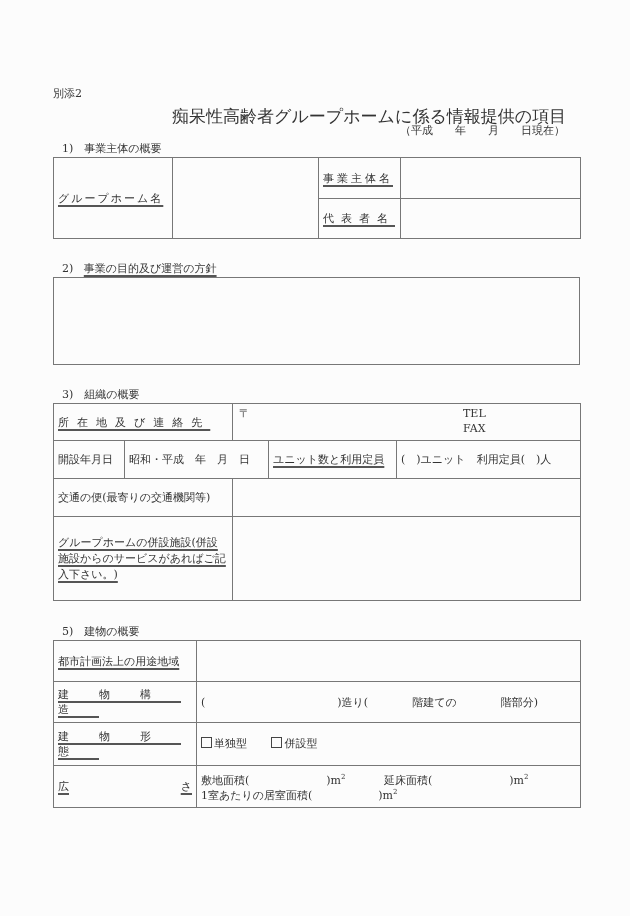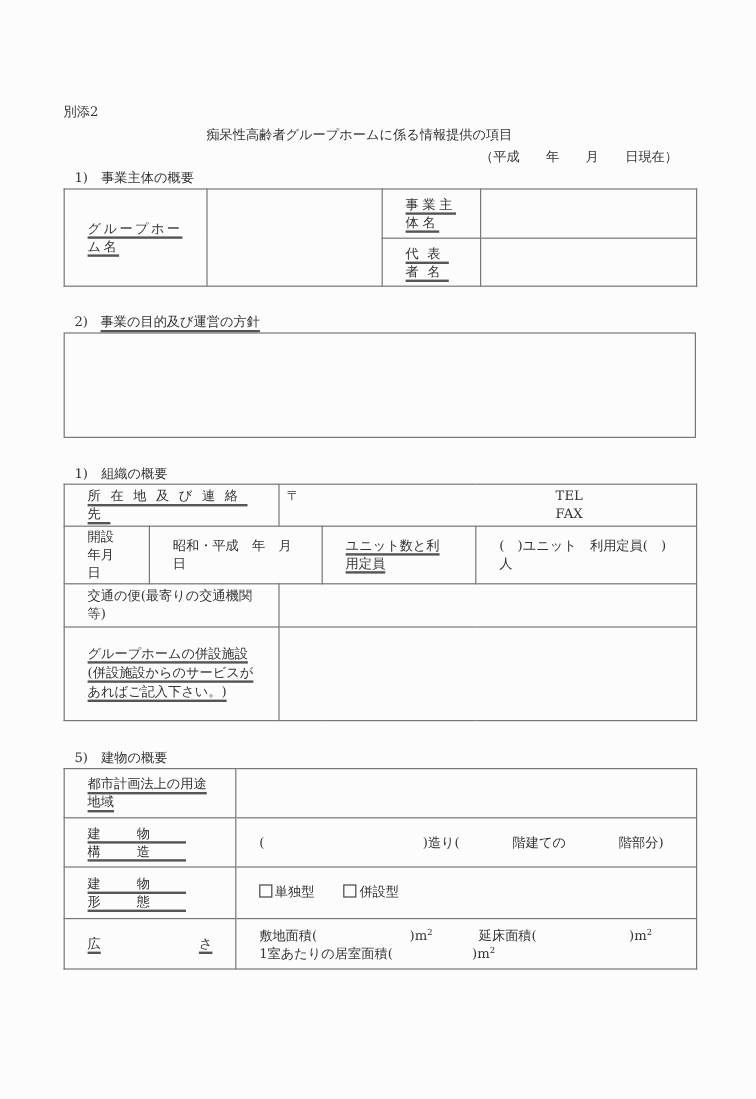--- a/index.html
+++ b/index.html
@@ -4,31 +4,31 @@
 <style>
   html, body { margin: 0; padding: 0; }
   body {
     width: 630px; height: 916px; background: #fcfcfc; position: relative;
     font-family: "DejaVu Serif", "Liberation Serif", serif; color: #333;
     font-size: 11px; overflow: hidden;
   }
   .abs { position: absolute; white-space: nowrap; }
   .u { text-decoration: underline; text-decoration-thickness: 2px; text-underline-offset: 3px; text-decoration-color: #555; }
   table { position: absolute; border-collapse: collapse; table-layout: fixed; }
-  td { border: 1px solid #777; padding: 0 19px; vertical-align: middle; font-size: 11px; }
+  td { border: 1px solid #777; padding: 0 4px; vertical-align: middle; font-size: 11px; }
   .box { position: absolute; border: 1px solid #777; box-sizing: border-box; }
   .lbl-spread { display: flex; justify-content: space-between; }
   .cb { display:inline-block; width:9px; height:9px; border:1px solid #444; vertical-align:-1px; margin-right:2px; }
   sup { font-size: 7px; }
 </style>
 </head>
 <body>
 
 <div class="abs" style="left:53px;top:86px;">別添2</div>
-<div class="abs" style="left:172px;top:105px;font-size:11px;">痴呆性高齢者グループホームに係る情報提供の項目</div>
+<div class="abs" style="left:172px;top:105px;font-size:17px;">痴呆性高齢者グループホームに係る情報提供の項目</div>
 <div class="abs" style="left:400px;top:123px;">（平成　　年　　月　　日現在）</div>
 
 <div class="abs" style="left:62px;top:141px;">1)　事業主体の概要</div>
 <table style="left:53px;top:157px;width:527px;height:81px;">
   <colgroup>
       <col style="width:119px">
       <col style="width:146px">
       <col style="width:82px">
       <col style="width:180px">
     </colgroup>
@@ -44,21 +44,21 @@
     <td></td>
   </tr>
 </tbody>
   </table>
 
 <div class="abs" style="left:62px;top:261px;">
   <span>2)</span>&nbsp;&nbsp;&nbsp;<span class="u">事業の目的及び運営の方針</span>
 </div>
 <div class="box" style="left:53px;top:277px;width:527px;height:88px;"></div>
 
-<div class="abs" style="left:62px;top:387px;">1)　組織の概要</div>
+<div class="abs" style="left:62px;top:387px;">3)　組織の概要</div>
 <table style="left:53px;top:403px;width:527px;height:198px;">
   <colgroup>
       <col style="width:71px">
       <col style="width:108px">
       <col style="width:36px">
       <col style="width:128px">
       <col style="width:184px">
     </colgroup>
   <tbody>
       <tr style="height:34px;">

